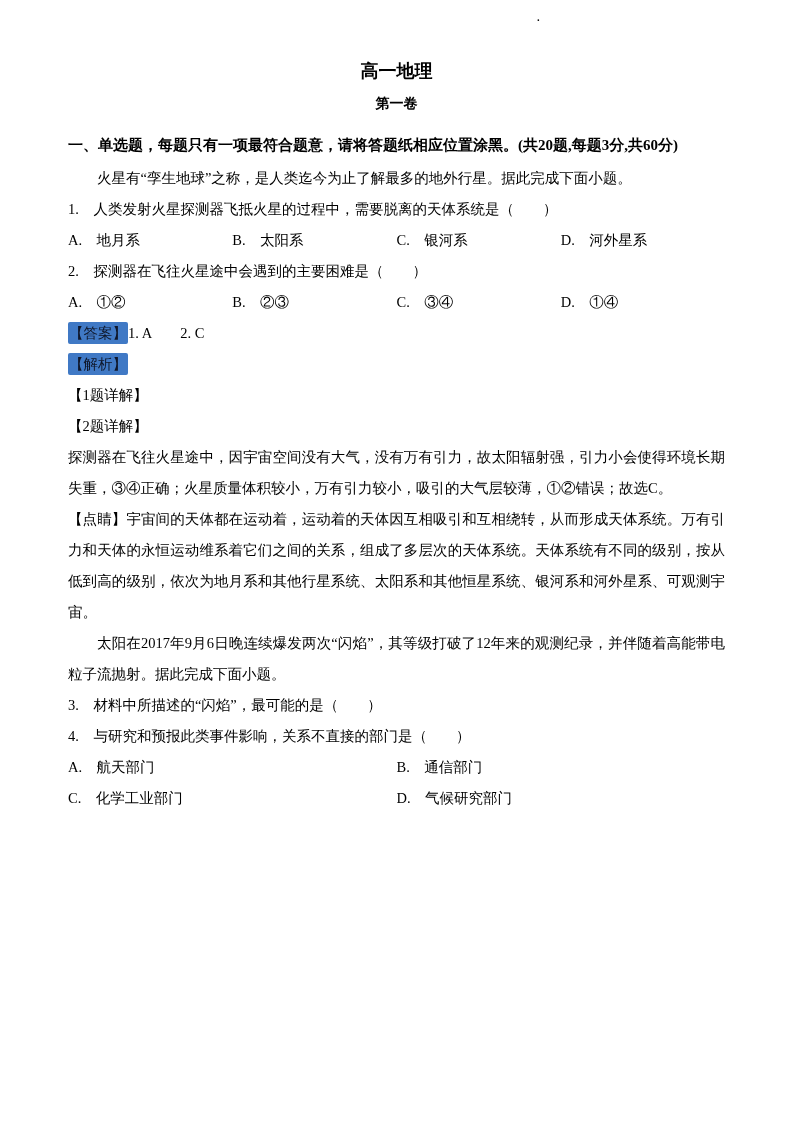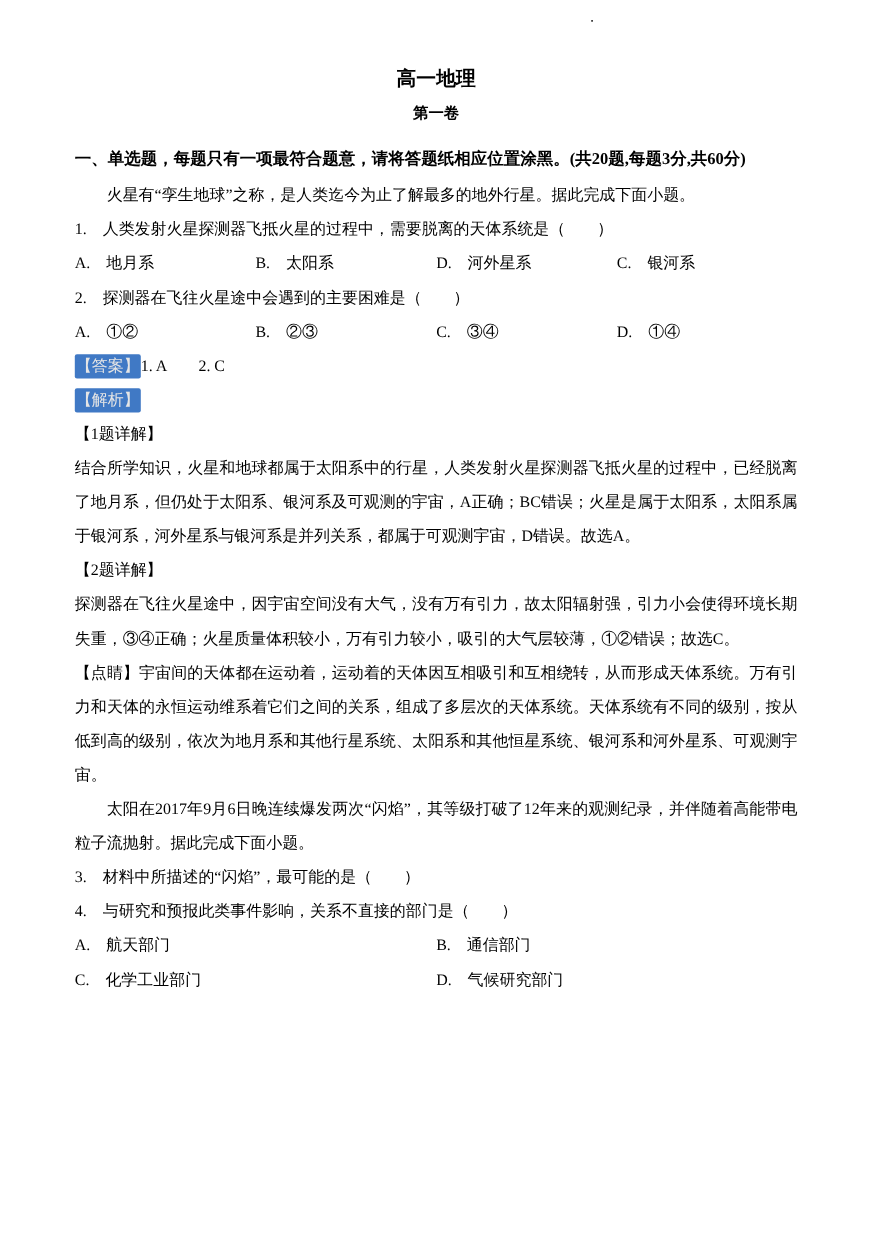--- a/index.html
+++ b/index.html
@@ -39,21 +39,21 @@
     display: grid; grid-template-columns: 25% 25% 25% 25%;
     font-size: 14.5px; line-height: 31px;
   }
   .opts2 {
     display: grid; grid-template-columns: 50% 50%;
     font-size: 14.5px; line-height: 31px;
   }
   .opt { white-space: nowrap; overflow: hidden; }
   .badge {
     display: inline-block;
-    color: #e5e5e5;
+    color: #0f172a;
     background: #4079c5;
     line-height: 22px;
     padding: 0 1px;
     border-radius: 2px;
     vertical-align: baseline;
   }
   .footer {
     position: absolute; left: 0; right: 0; bottom: 10px;
     text-align: center; font-size: 12.5px; line-height: 18px;
   }
@@ -69,38 +69,37 @@
   <h2 class="volume">第一卷</h2>
 
   <p class="heading">一、单选题，每题只有一项最符合题意，请将答题纸相应位置涂黑。(共20题,每题3分,共60分)</p>
 
   <p class="para indent just">火星有“孪生地球”之称，是人类迄今为止了解最多的地外行星。据此完成下面小题。</p>
 
   <p class="para">1.　人类发射火星探测器飞抵火星的过程中，需要脱离的天体系统是（　　）</p>
   <div class="opts4">
     <span class="opt">A.　地月系</span>
     <span class="opt">B.　太阳系</span>
+    <span class="opt">C.　银河系</span>
     <span class="opt">D.　河外星系</span>
-    <span class="opt">C.　银河系</span>
   </div>
 
   <p class="para">2.　探测器在飞往火星途中会遇到的主要困难是（　　）</p>
   <div class="opts4">
     <span class="opt">A.　①②</span>
     <span class="opt">B.　②③</span>
     <span class="opt">C.　③④</span>
     <span class="opt">D.　①④</span>
   </div>
 
   <p class="para"><span class="badge" style="background: rgb(64, 121, 197);">【答案】</span><span>1. A　　2. C</span></p>
 
   <p class="para"><span class="badge" style="background: rgb(64, 121, 197);">【解析】</span></p>
 
   <p class="para">【1题详解】</p>
-  <p class="para just">结合所学知识，火星和地球都属于太阳系中的行星，人类发射火星探测器飞抵火星的过程中，已经脱离了地月系，但仍处于太阳系、银河系及可观测的宇宙，A正确；BC错误；火星是属于太阳系，太阳系属于银河系，河外星系与银河系是并列关系，都属于可观测宇宙，D错误。故选A。</p>
 
   <p class="para">【2题详解】</p>
   <p class="para just">探测器在飞往火星途中，因宇宙空间没有大气，没有万有引力，故太阳辐射强，引力小会使得环境长期失重，③④正确；火星质量体积较小，万有引力较小，吸引的大气层较薄，①②错误；故选C。</p>
 
   <p class="para just">【点睛】宇宙间的天体都在运动着，运动着的天体因互相吸引和互相绕转，从而形成天体系统。万有引力和天体的永恒运动维系着它们之间的关系，组成了多层次的天体系统。天体系统有不同的级别，按从低到高的级别，依次为地月系和其他行星系统、太阳系和其他恒星系统、银河系和河外星系、可观测宇宙。</p>
 
   <p class="para indent just">太阳在2017年9月6日晚连续爆发两次“闪焰”，其等级打破了12年来的观测纪录，并伴随着高能带电粒子流抛射。据此完成下面小题。</p>
 
   <p class="para">3.　材料中所描述的“闪焰”，最可能的是（　　）</p>
 

